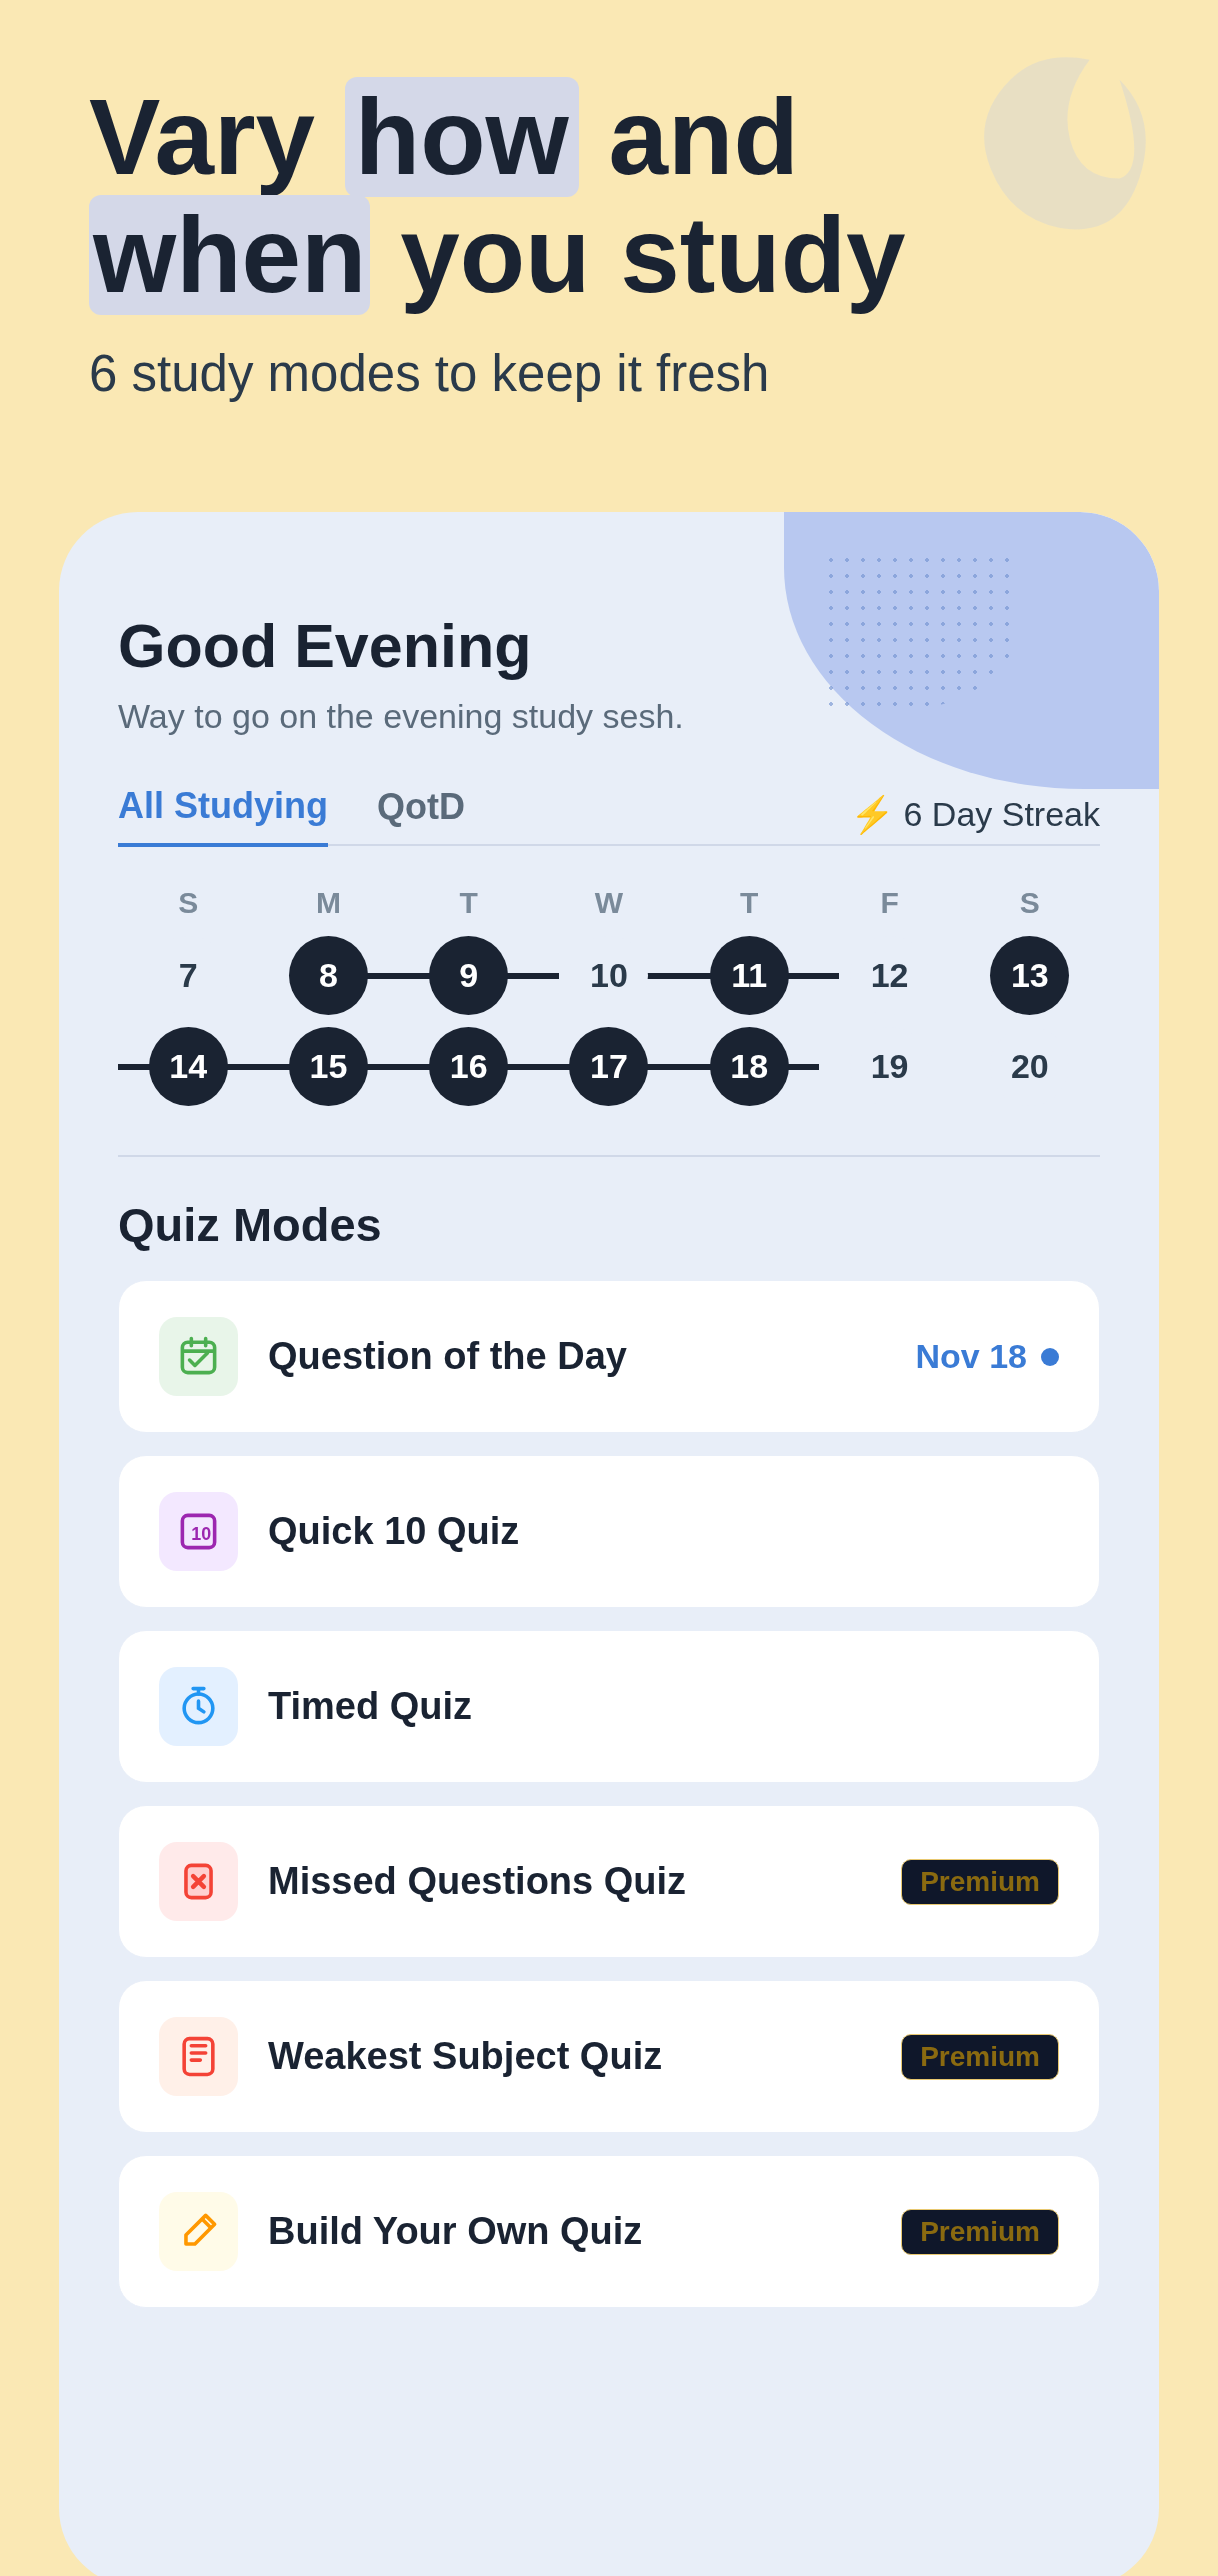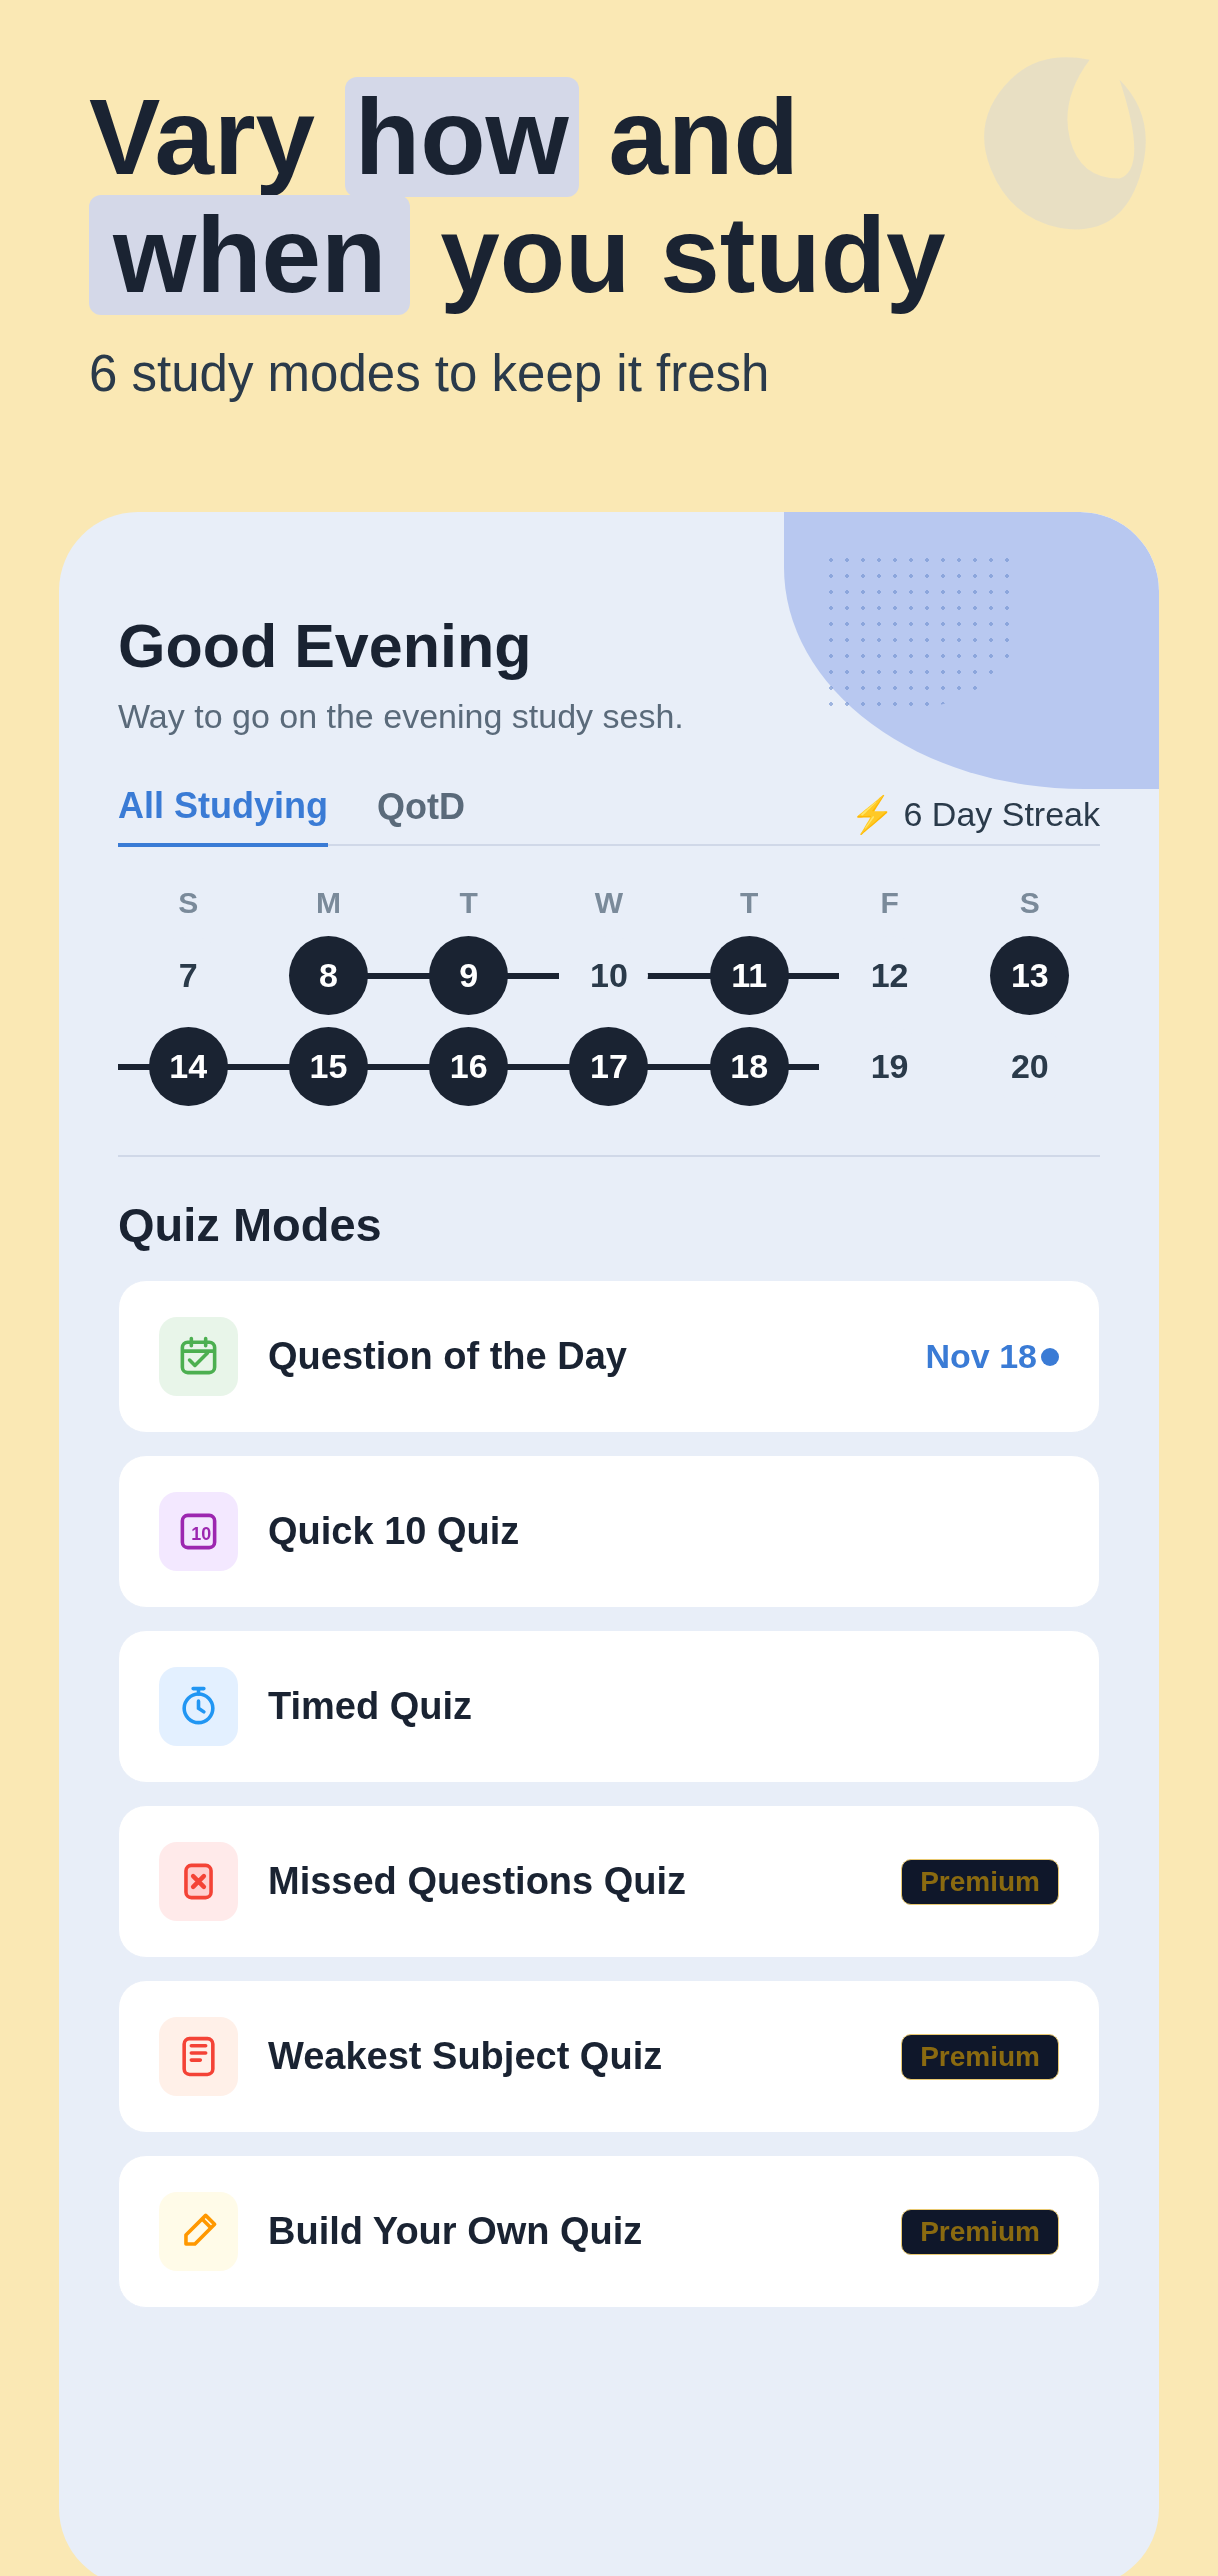--- a/index.html
+++ b/index.html
@@ -27,21 +27,21 @@
 
     .hero-title .highlight-how {
       background-color: #d4d8e8;
       border-radius: 12px;
       padding: 0 10px;
     }
 
     .hero-title .highlight-when {
       background-color: #d4d8e8;
       border-radius: 12px;
-      padding: 0 24px;
+      padding: 0 4px;
     }
 
     .hero-subtitle {
       font-size: 51px;
       color: #2a3a4a;
       font-weight: 400;
       margin-bottom: 49px;
     }
 
     .moon-icon {
@@ -272,21 +272,21 @@
     .quiz-name {
       font-size: 38px;
       font-weight: 700;
       color: #1a2332;
       flex: 1;
     }
 
     .quiz-meta {
       display: flex;
       align-items: center;
-      gap: 4px;
+      gap: 14px;
       text-align: center;
     }
 
     .quiz-date {
       font-size: 34px;
       color: #3a7bd5;
       font-weight: 600;
     }
 
     .dot-indicator {

